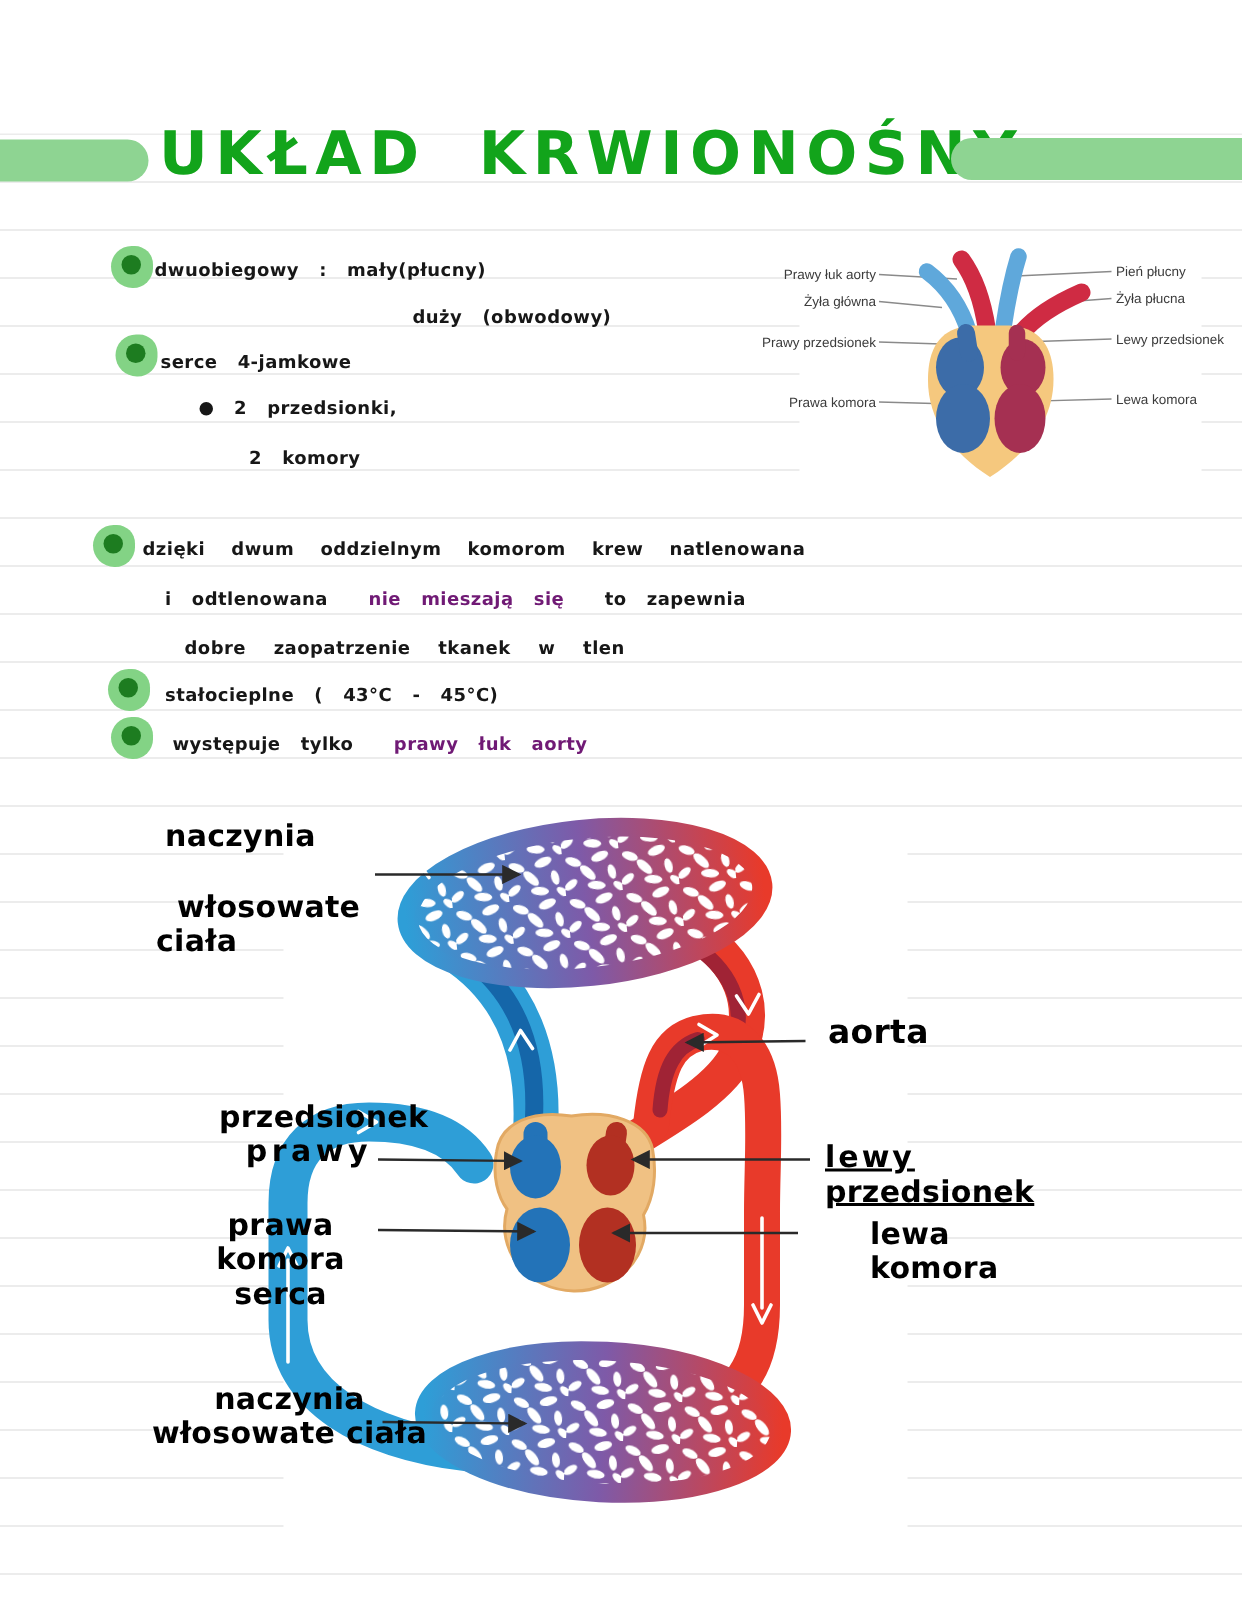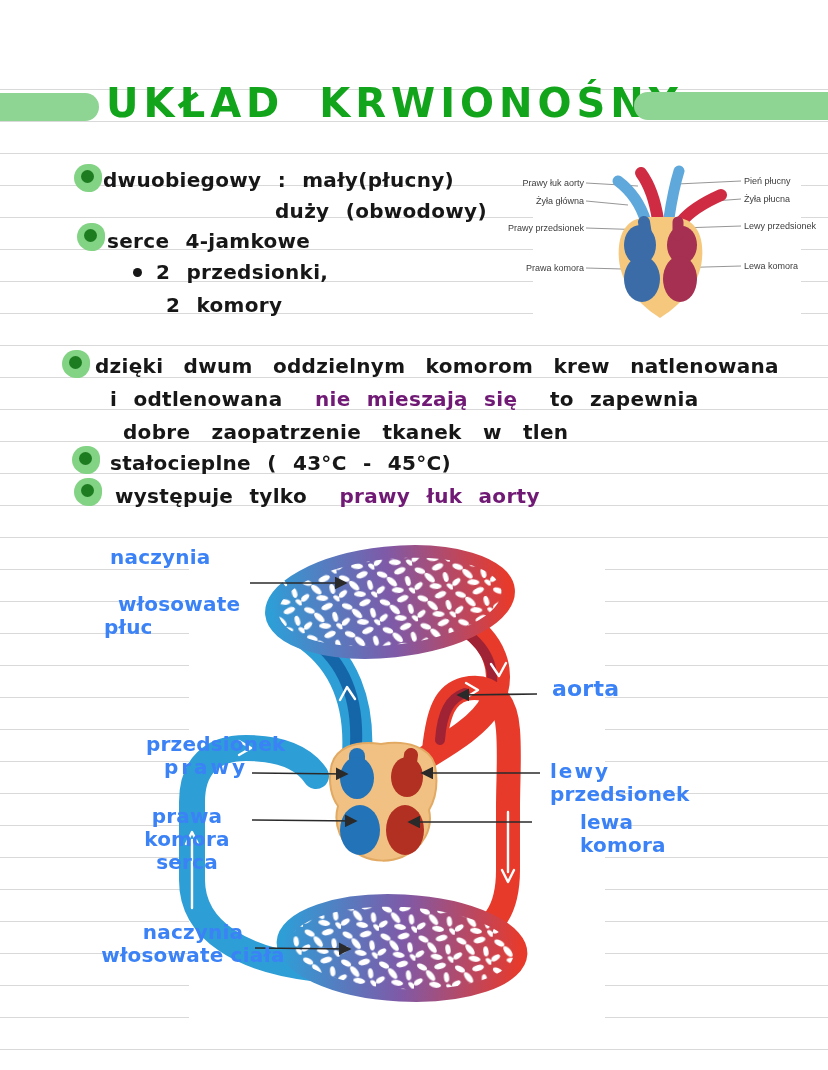--- a/index.html
+++ b/index.html
@@ -10,30 +10,30 @@
          background-size:100% 32px;}
   .panel{position:absolute;background:#ffffff;z-index:1;}
   
   .bar{position:absolute;height:28px;background:#8ed492;border-radius:15px;z-index:2;}
   .bar-left{left:-14px;top:93px;width:113px;}
   .bar-right{left:634px;top:92px;width:210px;}
   .title{position:absolute;left:106px;top:80px;margin:0;z-index:2;
          font-size:40px;font-weight:bold;color:#12a41b;letter-spacing:5px;word-spacing:16px;
          white-space:nowrap;}
   
-  .hw{position:absolute;z-index:3;color:#171717;font-weight:bold;font-size:20px;
+  .hw{position:absolute;z-index:3;color:#171717;font-weight:bold;font-size:12px;
       letter-spacing:.3px;word-spacing:9px;white-space:nowrap;line-height:26px;}
   .hw .green, .hw.green{color:#701a75;}
   .bullet{position:absolute;width:28px;height:28px;background:#83d385;z-index:3;
           border-radius:52% 46% 50% 54%;}
   .bullet .dot{position:absolute;left:7px;top:6px;width:13px;height:13px;background:#1d7c20;
           border-radius:50%;}
   .subdot{position:absolute;width:9px;height:9px;background:#171717;border-radius:50%;z-index:3;}
   
-  .dlabel{position:absolute;z-index:4;color:#3b82f6;font-weight:bold;font-size:20px;
+  .dlabel{position:absolute;z-index:4;color:#000000;font-weight:bold;font-size:20px;
           line-height:23px;letter-spacing:.2px;}
   .center{text-align:center;}
   svg{position:absolute;overflow:visible;z-index:2;}
   .plabel{font-family:"Liberation Sans",sans-serif;font-size:9px;fill:#3c3c3c;}
 </style>
 </head>
 <body>
 
 <div class="page">
   <div class="rules"></div>
@@ -195,32 +195,32 @@
       <line x1="102" y1="280" x2="206" y2="281"></line>
       <line x1="390" y1="233" x2="272" y2="233"></line>
       <line x1="382" y1="282" x2="259" y2="282"></line>
       <line x1="105" y1="408" x2="200" y2="409"></line>
     </g>
   </svg>
 
   <div class="dlabel" style="left:110px;top:546px;">
     <div>naczynia</div>
     <div style="margin-left:8px;margin-top:24px;">włosowate</div>
-    <div style="margin-left:-6px;">płuc</div>
+    <div style="margin-left:-6px;">ciała</div>
   </div>
   <div class="dlabel" style="left:552px;top:677px;font-size:22px;">aorta</div>
   <div class="dlabel center" style="left:146px;top:733px;width:120px;">
     <div>przedsionek</div>
     <div style="letter-spacing:3px;">prawy</div>
   </div>
   <div class="dlabel center" style="left:112px;top:805px;width:150px;">
     <div>prawa</div>
     <div>komora serca</div>
   </div>
-  <div class="dlabel" style="left:550px;top:760px;">
+  <div class="dlabel" style="left:550px;top:760px;text-decoration:underline;">
     <div style="letter-spacing:2px;">lewy</div>
     <div>przedsionek</div>
   </div>
   <div class="dlabel" style="left:559px;top:811px;margin-left:21px;">
     <div>lewa</div>
     <div>komora</div>
   </div>
   <div class="dlabel center" style="left:98px;top:921px;width:190px;">
     <div>naczynia</div>
     <div>włosowate ciała</div>

